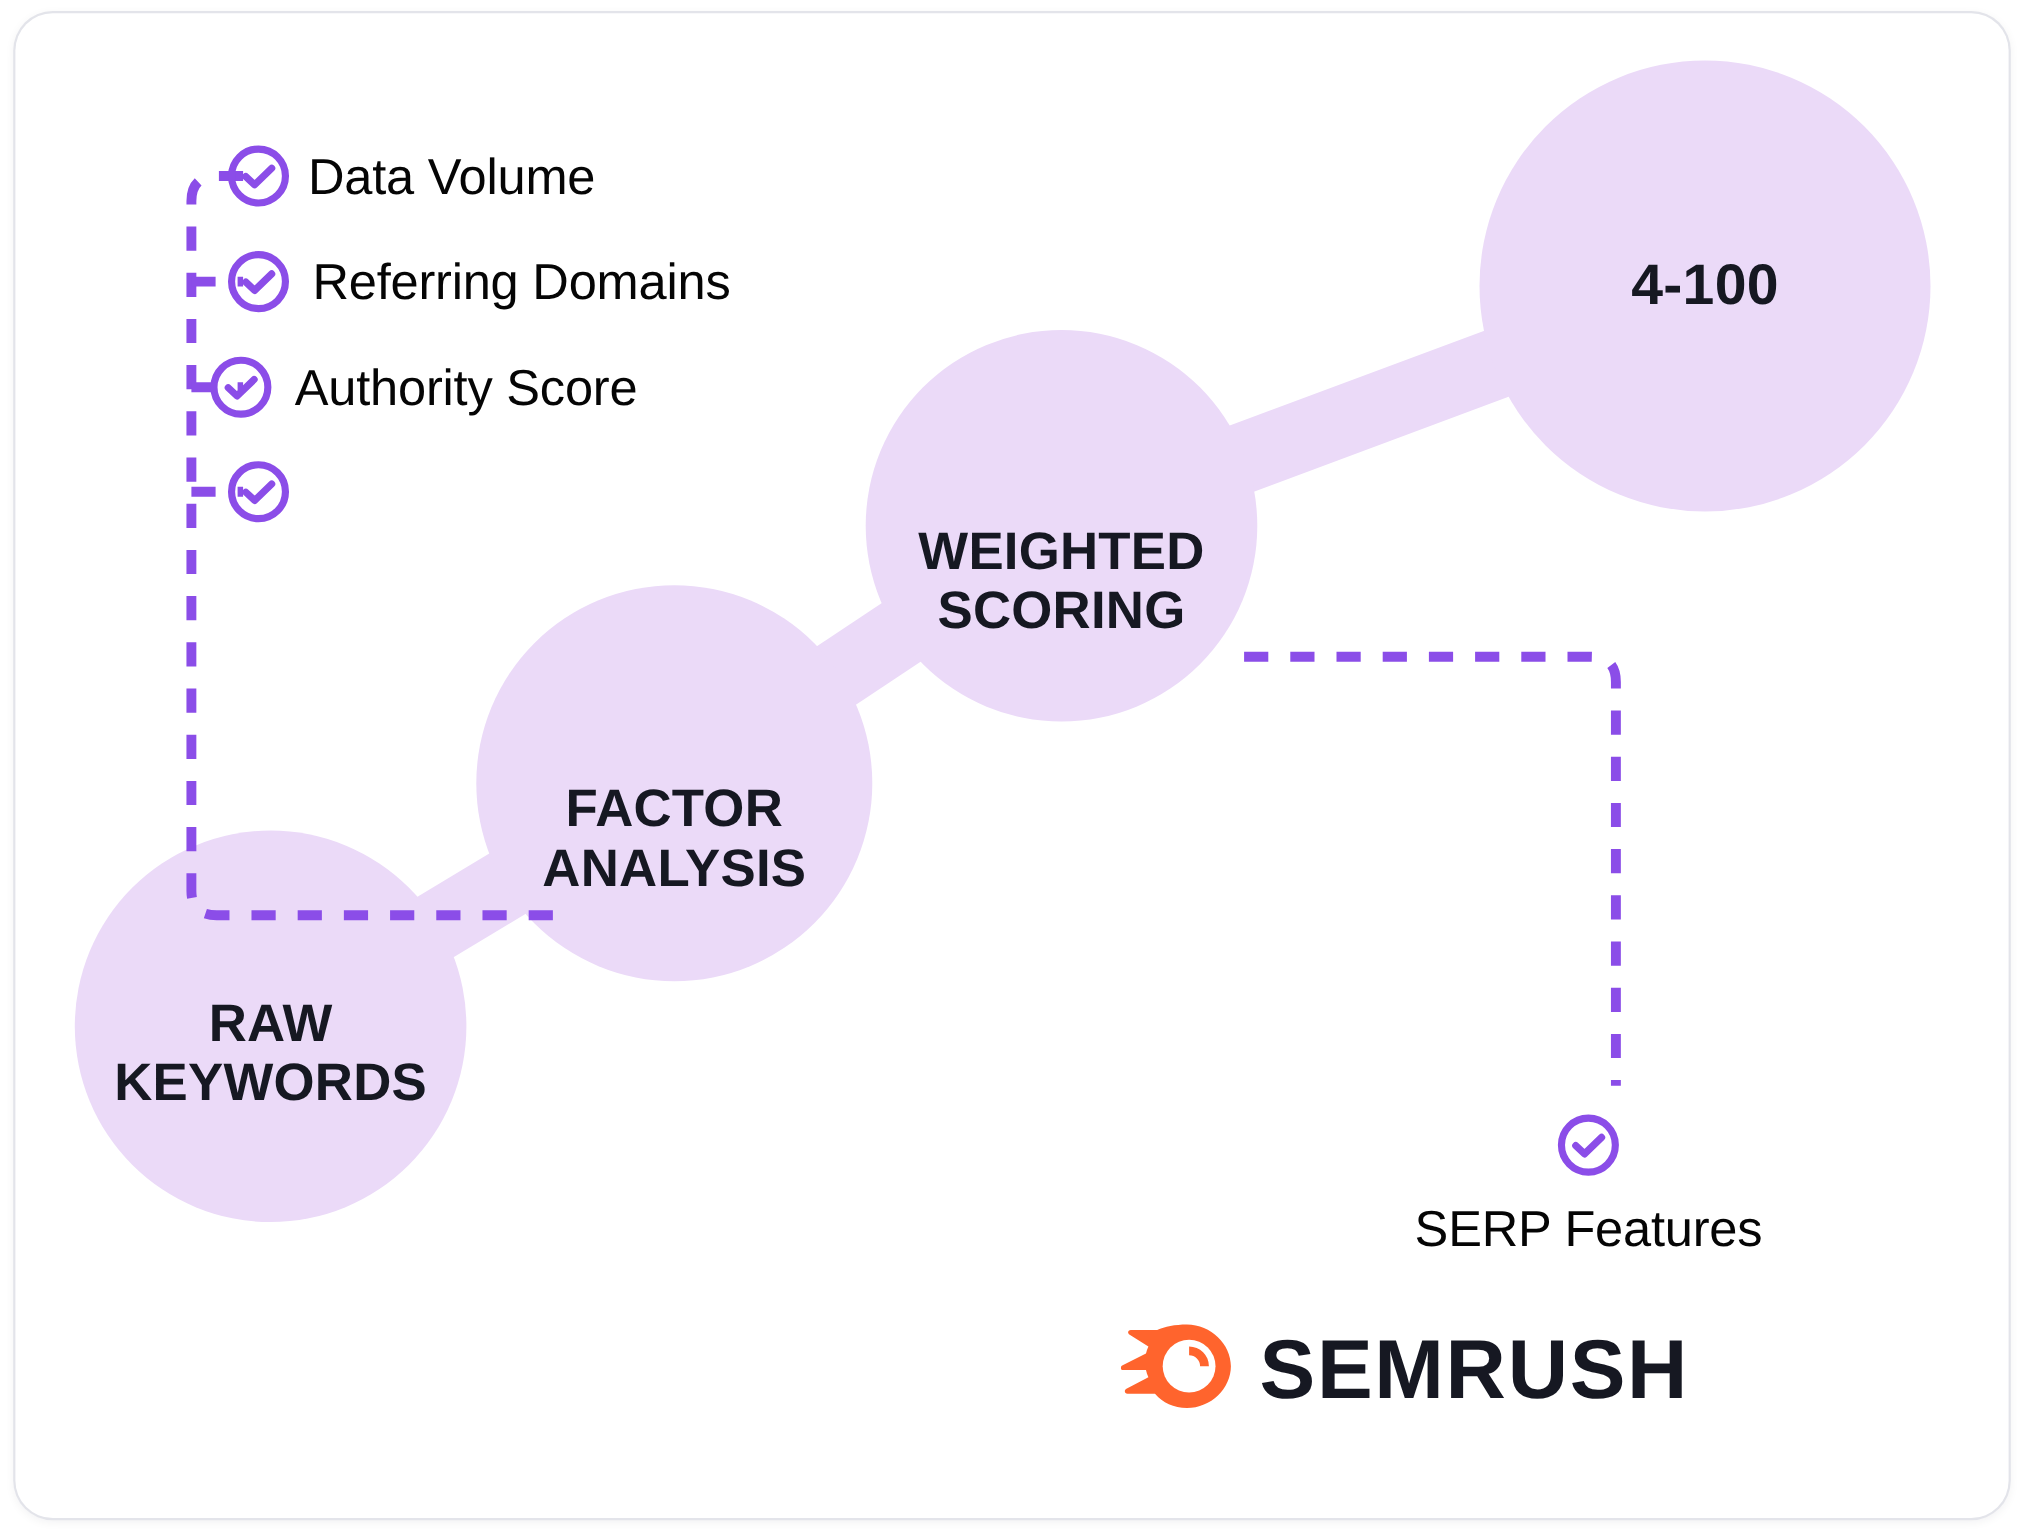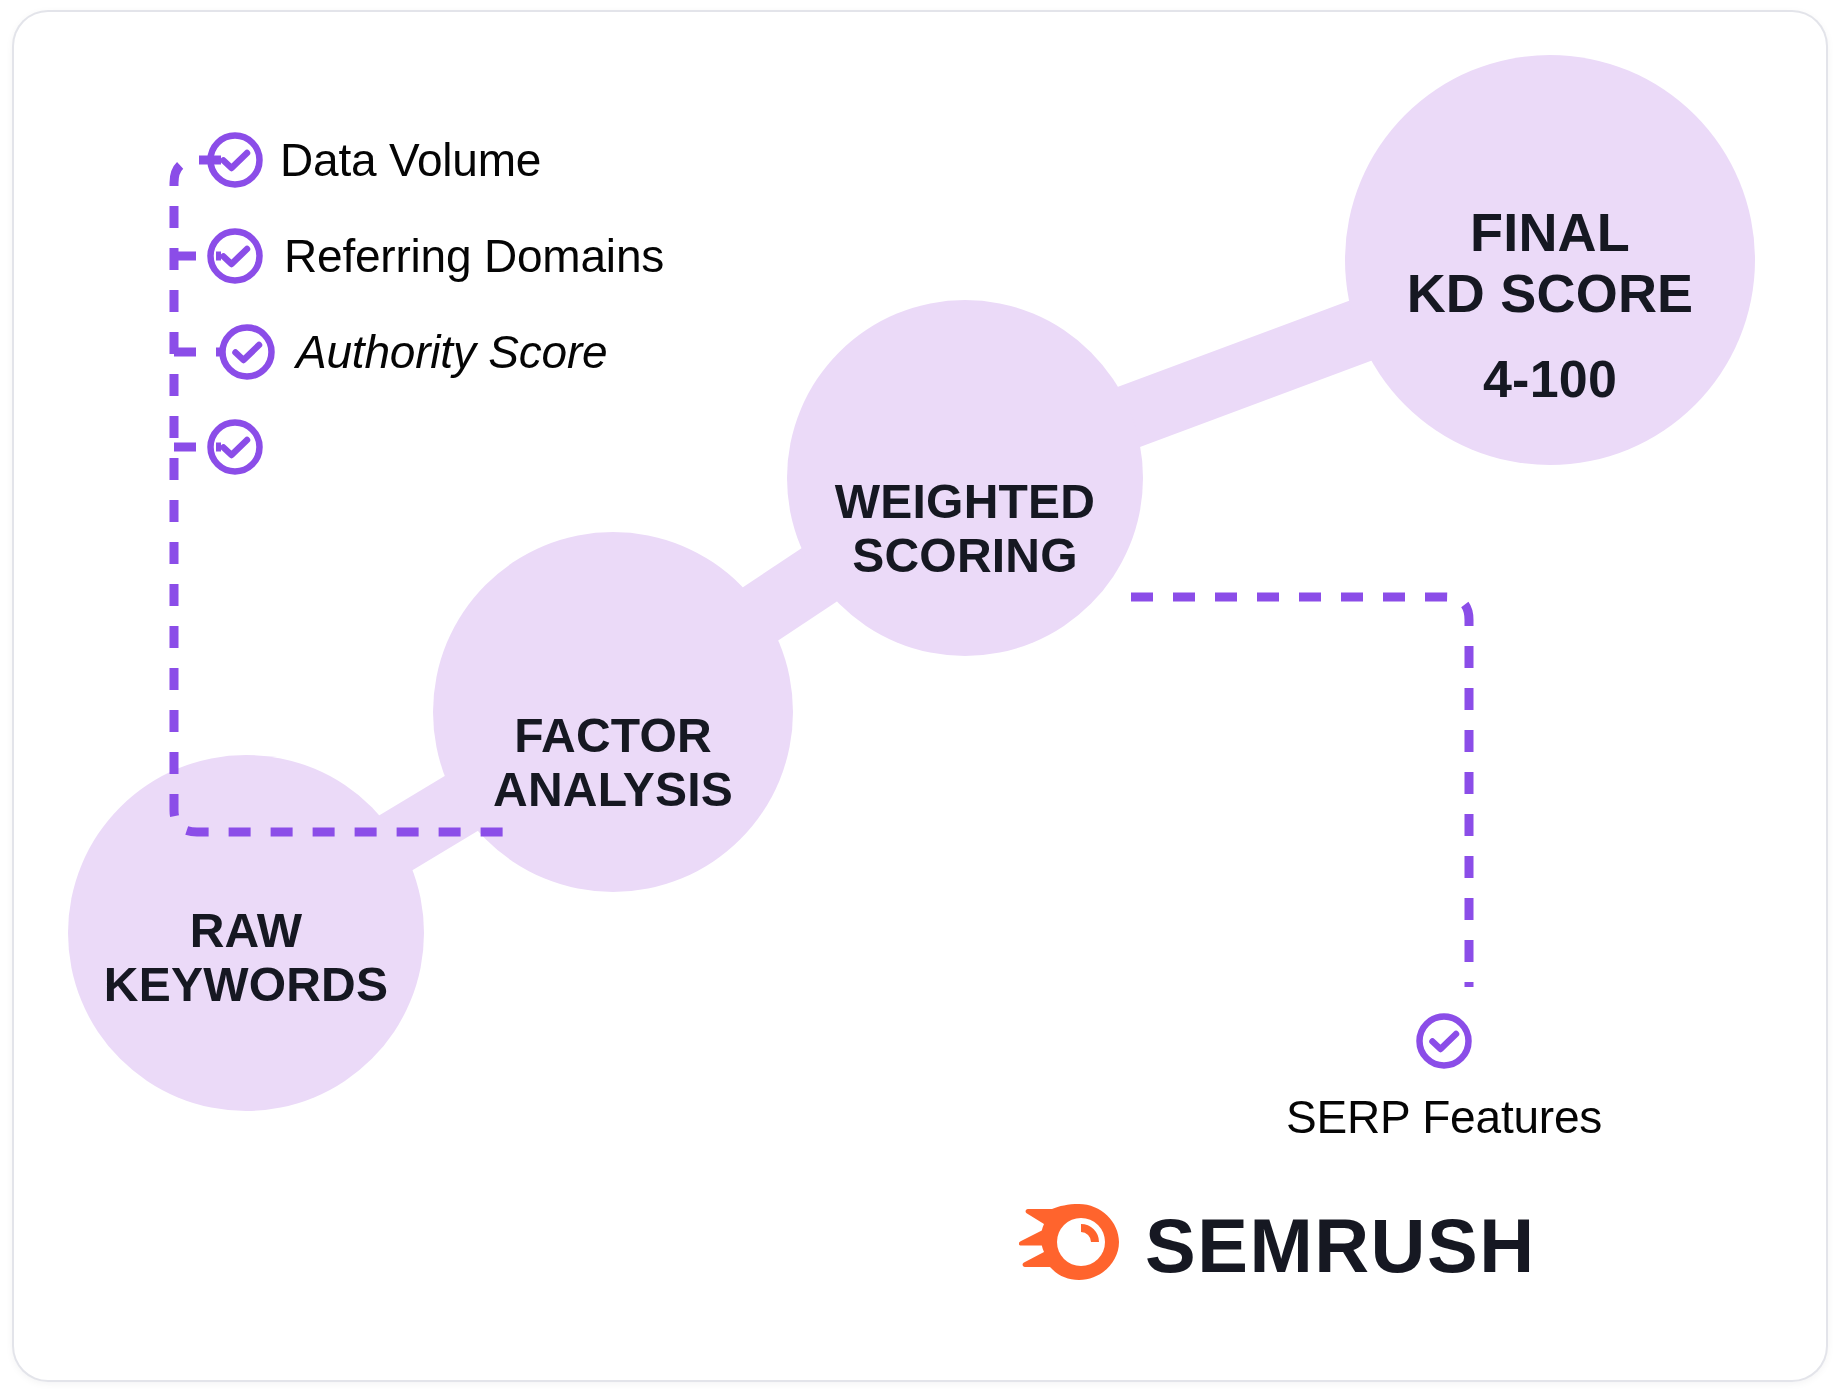--- a/index.html
+++ b/index.html
@@ -131,42 +131,40 @@
       <span>WEIGHTED
 SCORING</span>
     </div>
 
     <div class="node-label" style="left:399px; top:643px; width:400px; font-size:48px;">
       <span>FACTOR
 ANALYSIS</span>
     </div>
 
     <div class="node-label" style="left:1306px; top:130px; width:460px; font-size:54px;">
-      <span>FINAL
-KD SCORE</span>
       <span class="node-sub" style="font-size:52px;">4-100</span>
     </div>
 
     <div class="check-row" style="left:192px; top:119px;gap:16px;">
       <svg class="check-icon" viewBox="0 0 58 58">
         <circle cx="29" cy="29" r="24.5" fill="none" stroke="#8B4DE8" stroke-width="6.5"></circle>
         <path d="M17.5 29.5 L25.5 37 L41 22" fill="none" stroke="#8B4DE8" stroke-width="6.5" stroke-linecap="round" stroke-linejoin="round"></path>
       </svg>
       <span class="check-text">Data Volume</span>
     </div>
 
     <div class="check-row" style="left:192px; top:215px;">
       <svg class="check-icon" viewBox="0 0 58 58">
         <circle cx="29" cy="29" r="24.5" fill="none" stroke="#8B4DE8" stroke-width="6.5"></circle>
         <path d="M17.5 29.5 L25.5 37 L41 22" fill="none" stroke="#8B4DE8" stroke-width="6.5" stroke-linecap="round" stroke-linejoin="round"></path>
       </svg>
       <span class="check-text">Referring Domains</span>
     </div>
 
-    <div class="check-row" style="left:204px; top:311px;font-style:italic;">
+    <div class="check-row" style="left:176px; top:311px;">
       <svg class="check-icon" viewBox="0 0 58 58">
         <circle cx="29" cy="29" r="24.5" fill="none" stroke="#8B4DE8" stroke-width="6.5"></circle>
         <path d="M17.5 29.5 L25.5 37 L41 22" fill="none" stroke="#8B4DE8" stroke-width="6.5" stroke-linecap="round" stroke-linejoin="round"></path>
       </svg>
       <span class="check-text">Authority Score</span>
     </div>
 
     <div class="check-row" style="left:192px; top:406px;">
       <svg class="check-icon" viewBox="0 0 58 58">
         <circle cx="29" cy="29" r="24.5" fill="none" stroke="#8B4DE8" stroke-width="6.5"></circle>

